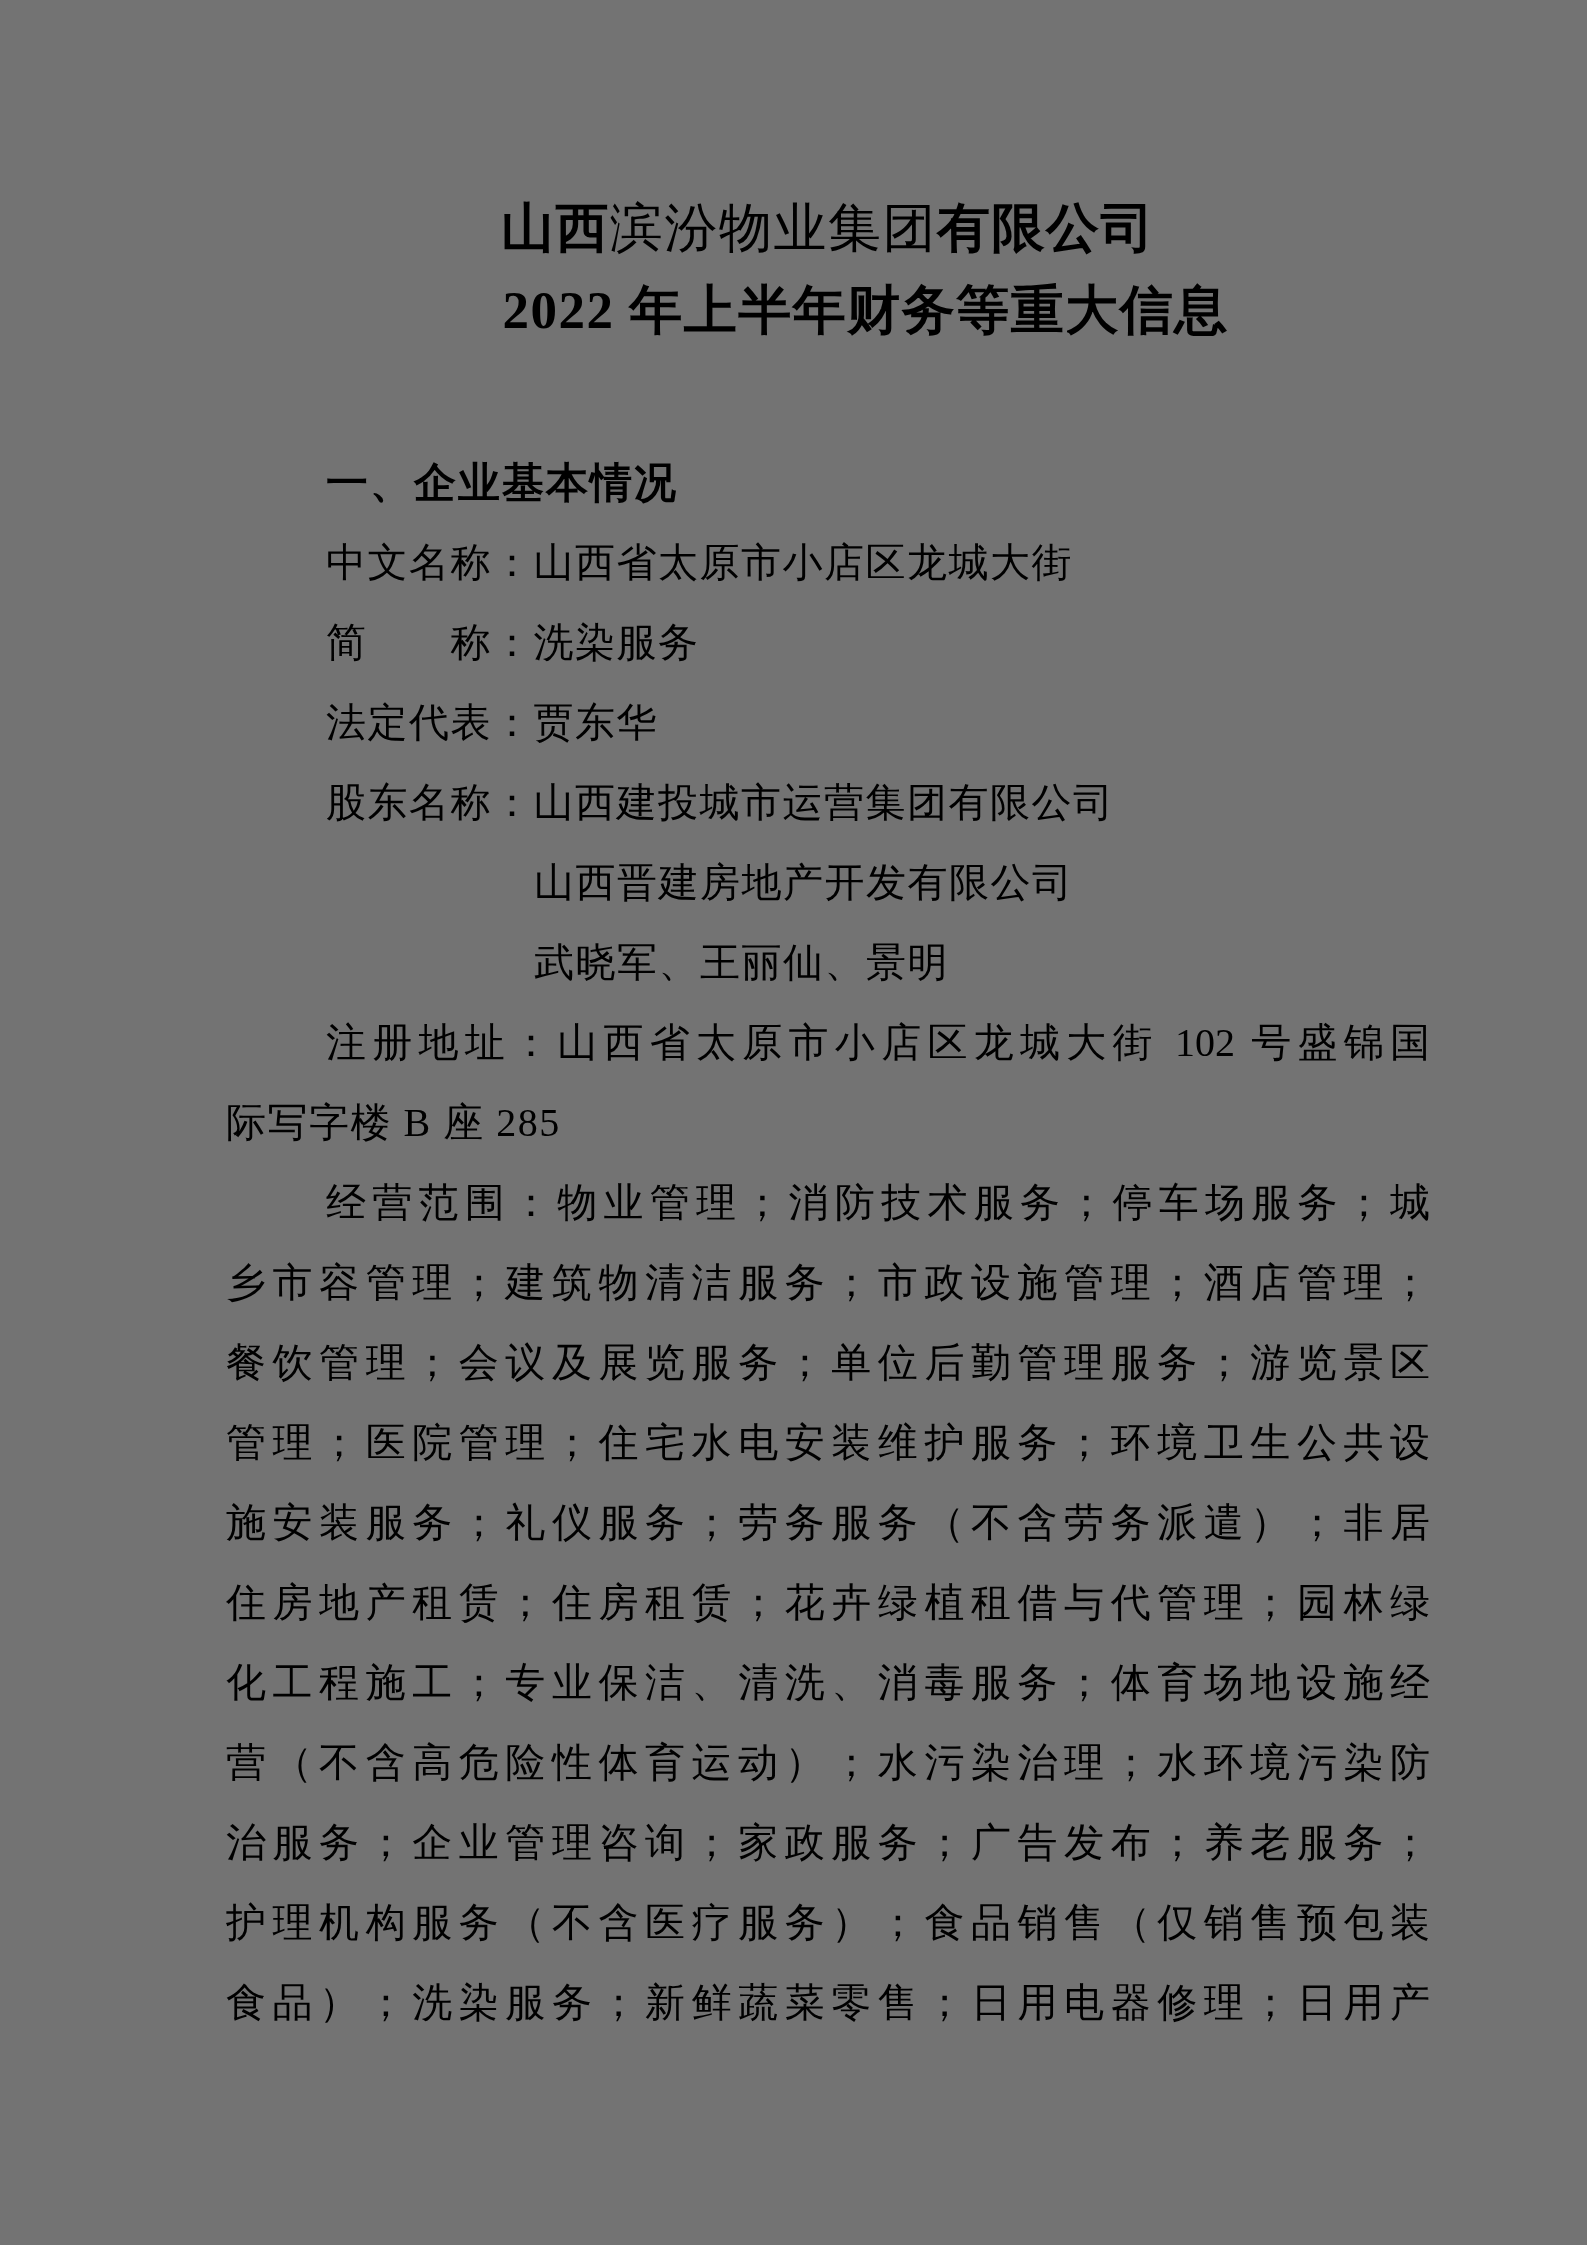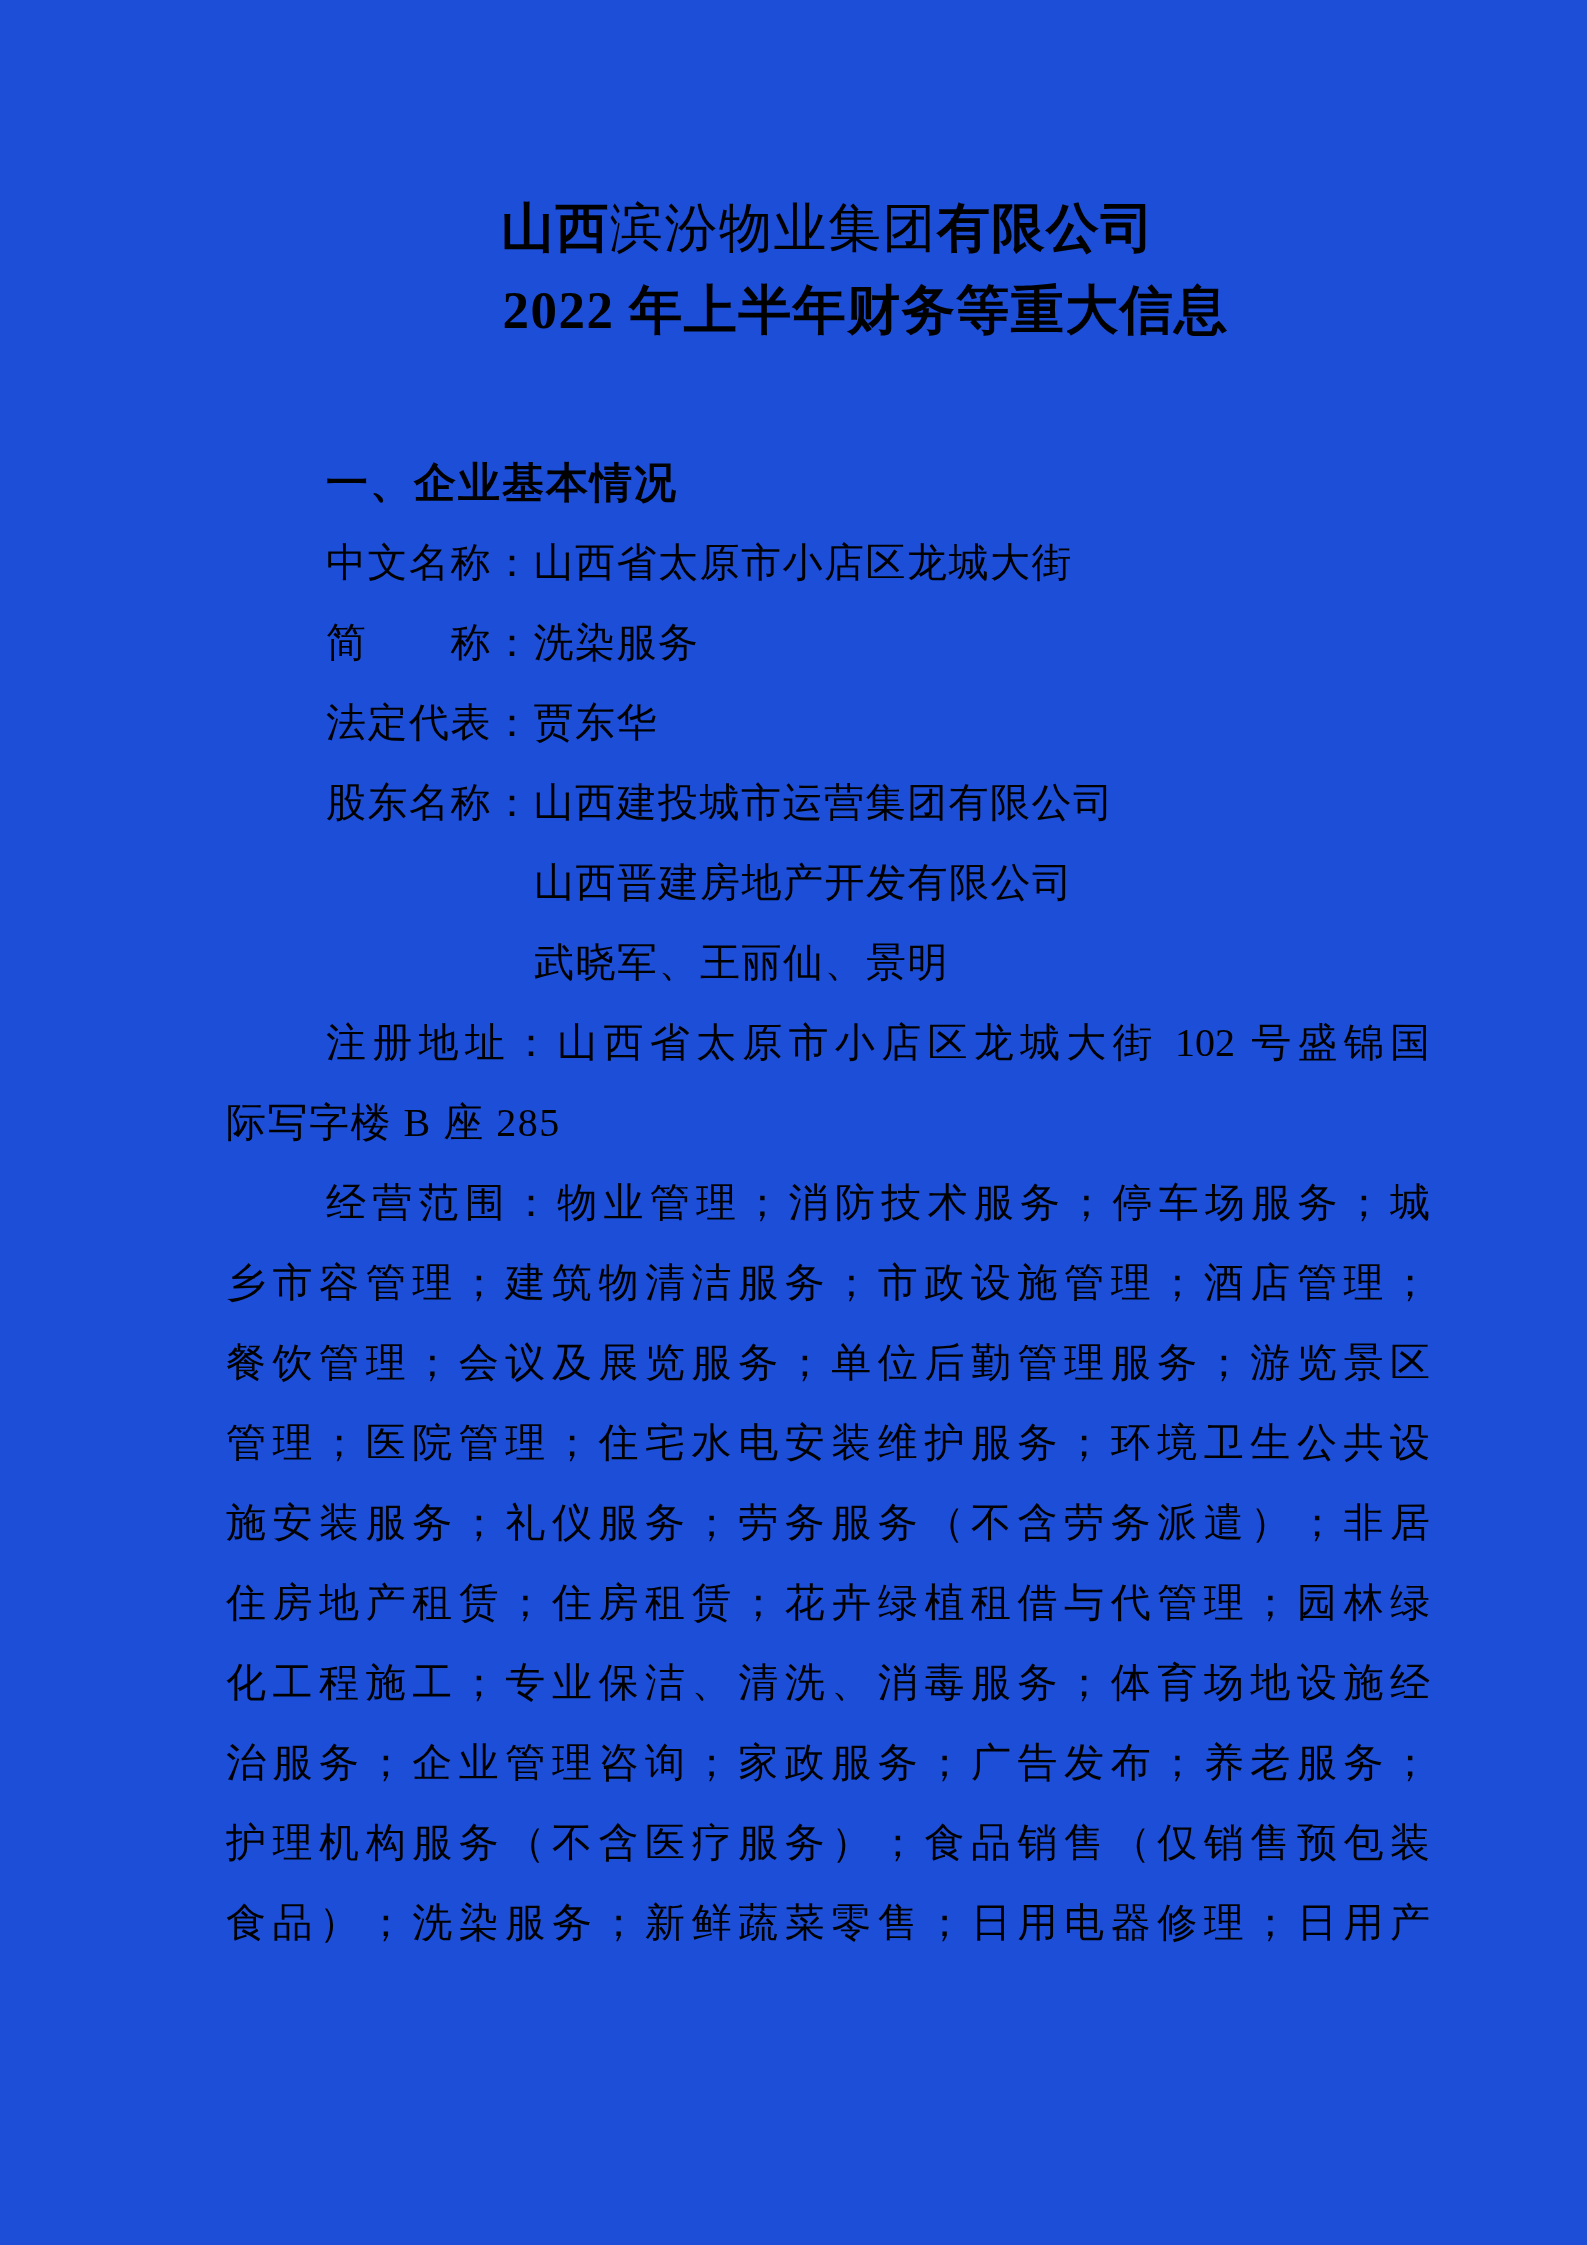--- a/index.html
+++ b/index.html
@@ -1,20 +1,20 @@
 <!DOCTYPE html>
 <html><head>
 <meta charset="utf-8">
 <style>
   html, body { margin: 0; padding: 0; background: #ffffff; }
   .page {
     position: relative;
     width: 1587px;
     height: 2245px;
-    background: #1d4ed8;
+    background: #737373;
     color: #000000;
     font-family: "Liberation Serif", "DejaVu Serif", serif;
     overflow: hidden;
   }
   .content {
     padding-left: 226px;
     padding-right: 157px;
   }
   .title-block {
     padding-top: 187px;
@@ -75,18 +75,19 @@
     <div class="ln ind2">武晓军、王丽仙、景明</div>
     <div class="ln ind1 just">注册地址：山西省太原市小店区龙城大街 102 号盛锦国</div>
     <div class="ln">际写字楼 B 座 285</div>
     <div class="ln ind1 just">经营范围：物业管理；消防技术服务；停车场服务；城</div>
     <div class="ln just">乡市容管理；建筑物清洁服务；市政设施管理；酒店管理；</div>
     <div class="ln just">餐饮管理；会议及展览服务；单位后勤管理服务；游览景区</div>
     <div class="ln just">管理；医院管理；住宅水电安装维护服务；环境卫生公共设</div>
     <div class="ln just">施安装服务；礼仪服务；劳务服务（不含劳务派遣）；非居</div>
     <div class="ln just">住房地产租赁；住房租赁；花卉绿植租借与代管理；园林绿</div>
     <div class="ln just">化工程施工；专业保洁、清洗、消毒服务；体育场地设施经</div>
+    <div class="ln just">营（不含高危险性体育运动）；水污染治理；水环境污染防</div>
     <div class="ln just">治服务；企业管理咨询；家政服务；广告发布；养老服务；</div>
     <div class="ln just">护理机构服务（不含医疗服务）；食品销售（仅销售预包装</div>
     <div class="ln just">食品）；洗染服务；新鲜蔬菜零售；日用电器修理；日用产</div>
 
   </div>
 </div>
 
 </body></html>

